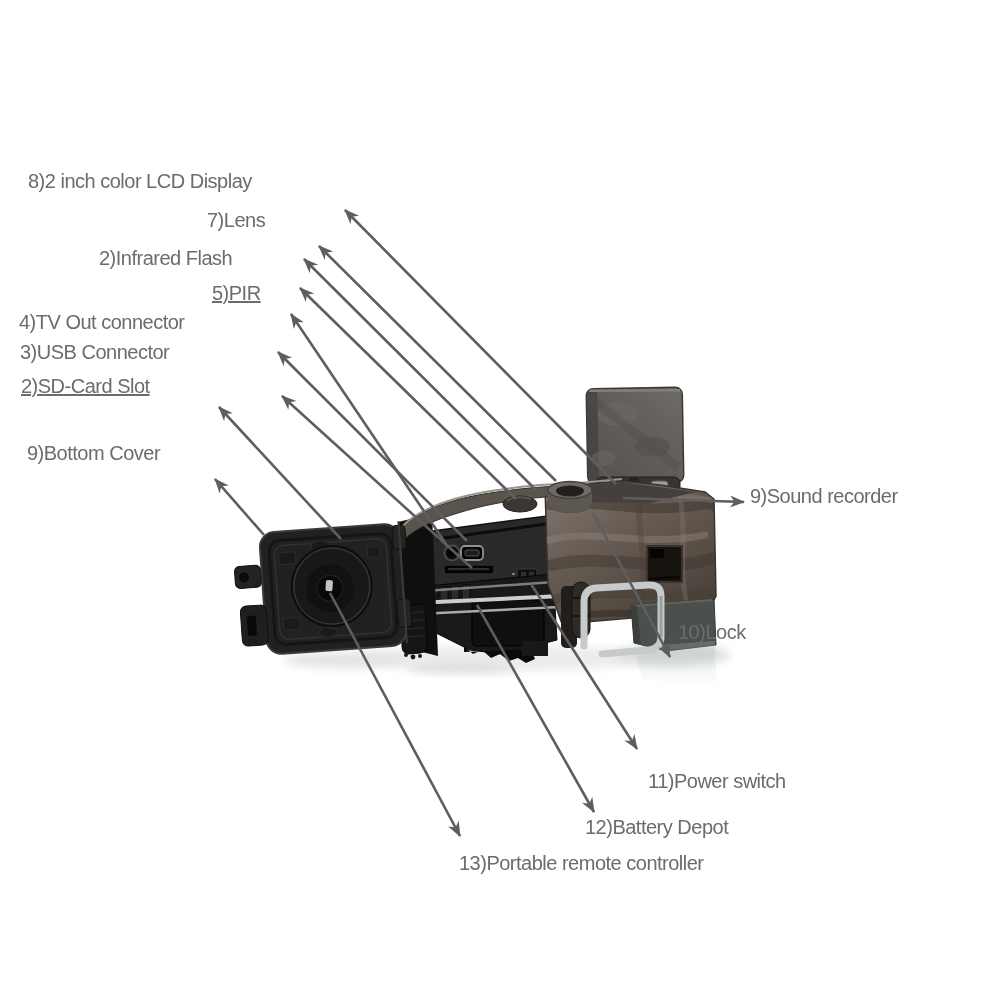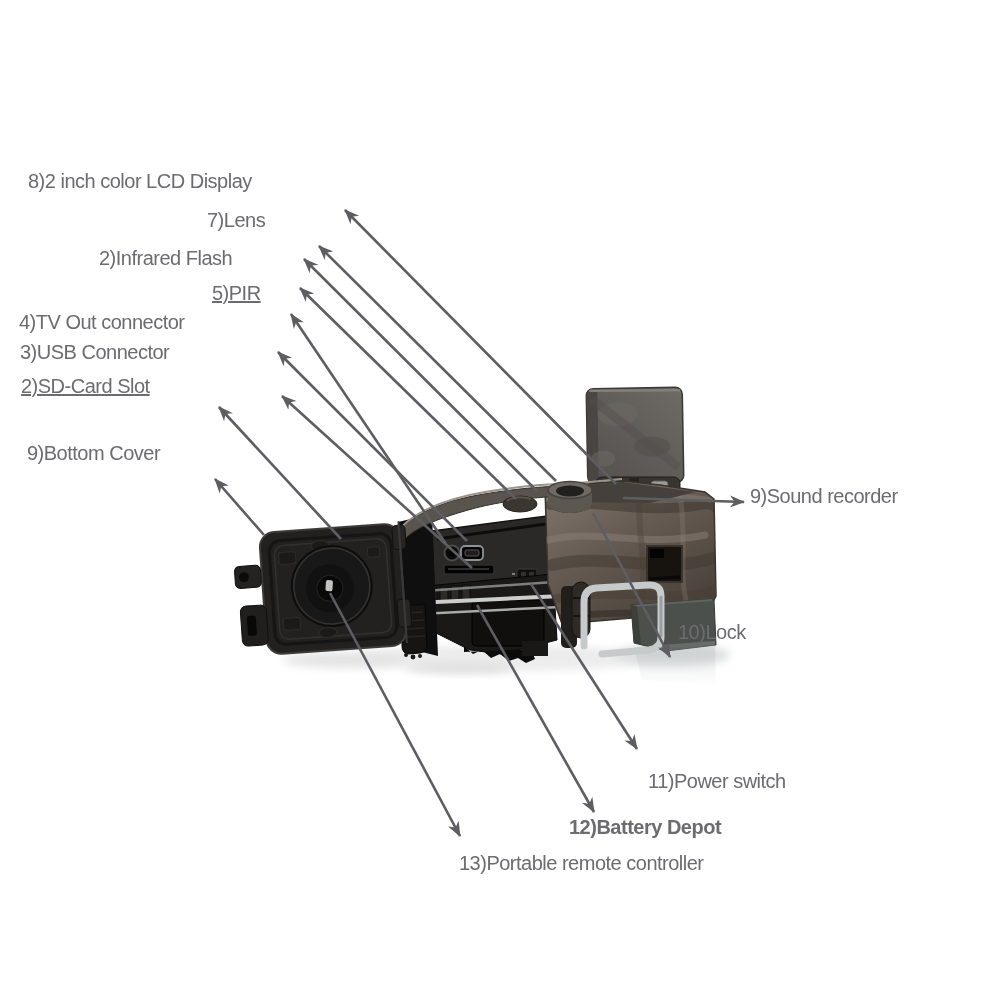--- a/index.html
+++ b/index.html
@@ -258,16 +258,16 @@
       <div class="part-label" style="left: 21px; top: 375px; text-decoration: underline;">2)SD-Card Slot</div>
       <div class="part-label" style="left: 20px; top: 341px;">3)USB Connector</div>
       <div class="part-label" style="left: 19px; top: 311px;">4)TV Out connector</div>
       <div class="part-label" style="left: 212px; top: 282px; text-decoration: underline;">5)PIR</div>
       <div class="part-label" style="left: 99px; top: 247px;">2)Infrared Flash</div>
       <div class="part-label" style="left: 207px; top: 209px;">7)Lens</div>
       <div class="part-label" style="left: 28px; top: 170px;">8)2 inch color LCD Display</div>
       <div class="part-label" style="left: 750px; top: 485px;">9)Sound recorder</div>
       <div class="part-label" style="left: 678px; top: 621px;">10)Lock</div>
       <div class="part-label" style="left: 648px; top: 760px; margin-top: 10px;">11)Power switch</div>
-      <div class="part-label" style="left: 569px; top: 816px; font-weight: bold;">12)Battery Depot</div>
+      <div class="part-label" style="left: 585px; top: 816px;">12)Battery Depot</div>
       <div class="part-label" style="left: 459px; top: 852px;">13)Portable remote controller</div>
     </div>
 </div>
 
 </body></html>

